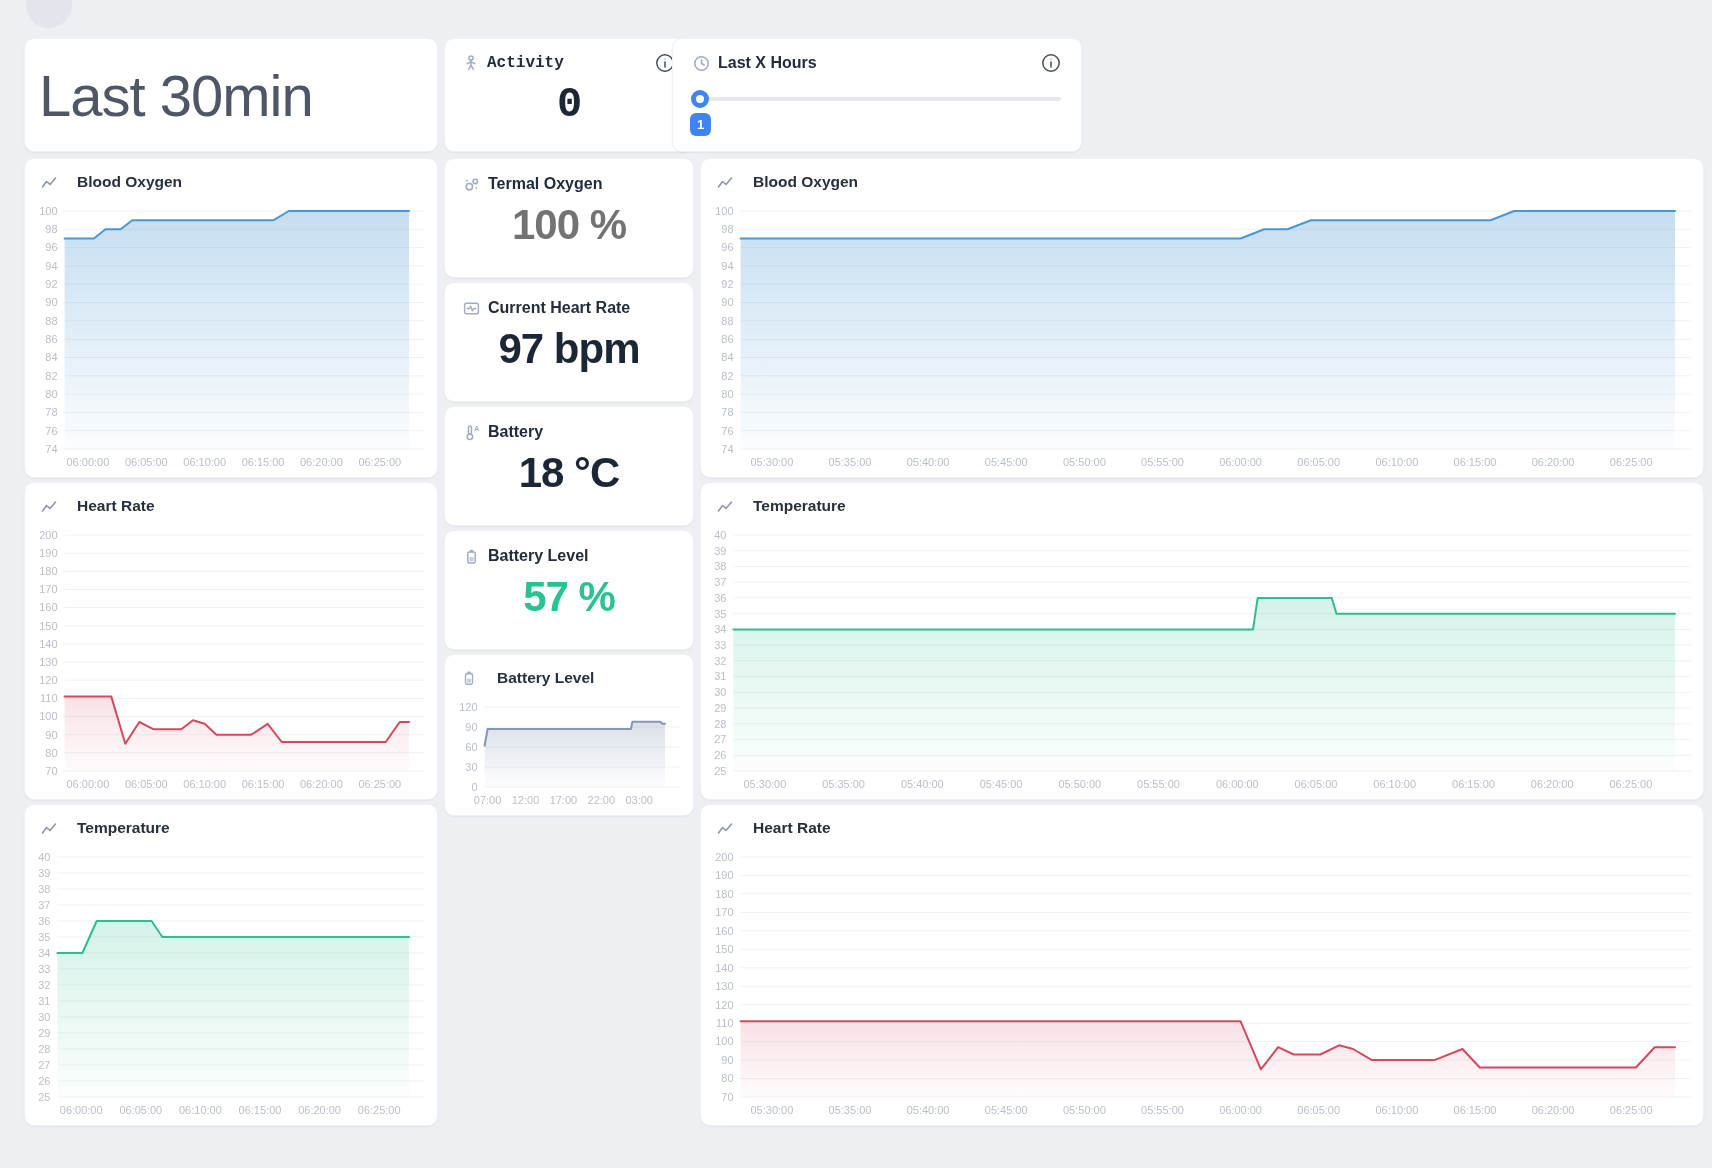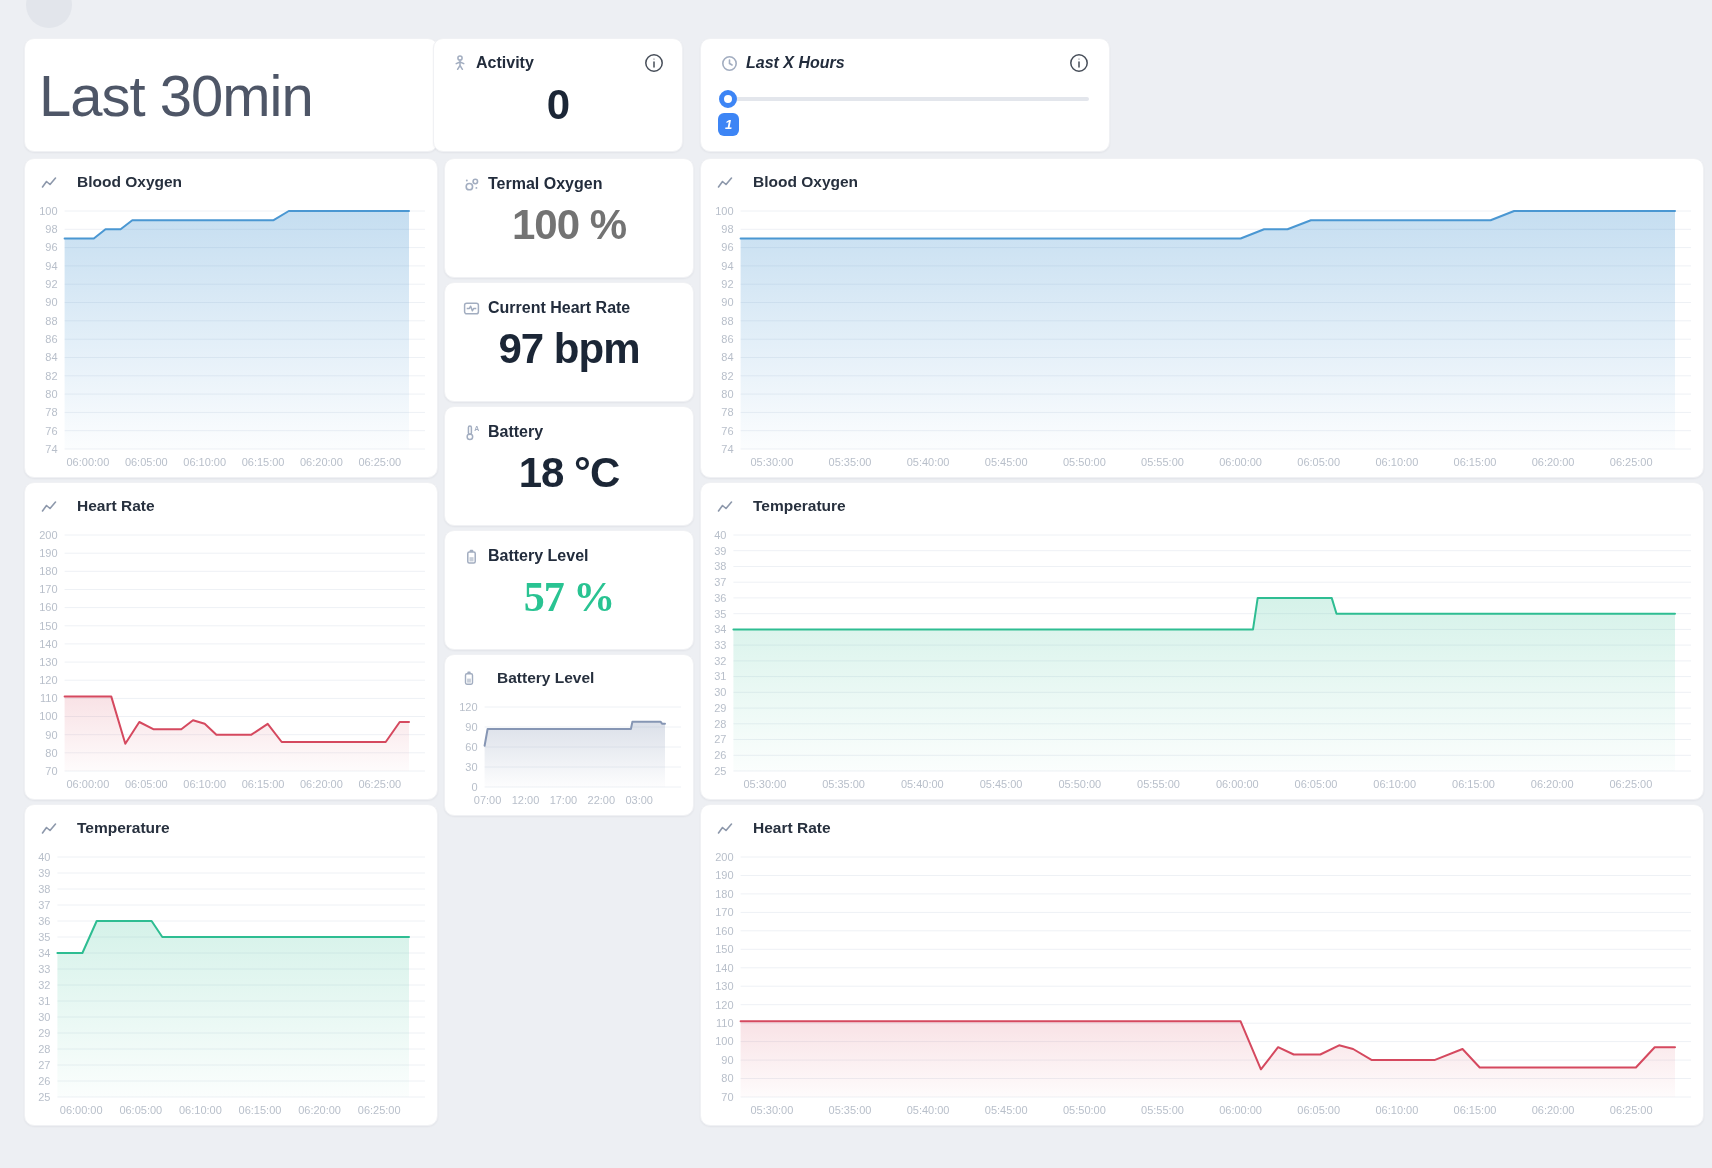--- a/index.html
+++ b/index.html
@@ -5,22 +5,22 @@
   html,body{margin:0;padding:0;background:#e9ebf0;}
   .canvas{position:relative;width:1712px;height:1168px;background:#edeff3;
           font-family:"Liberation Sans",sans-serif;overflow:hidden;}
   .avatar-stub{position:absolute;left:26px;top:-18px;width:46px;height:46px;border-radius:50%;
                background:#e2e5eb;}
   .card{position:absolute;background:#ffffff;border-radius:10px;border:1px solid #f0f1f4;
         box-shadow:0 1px 2px rgba(16,24,40,.05);box-sizing:border-box;}
   
   #card-title{left:24px;top:38px;width:414px;height:114px;display:flex;align-items:center;}
   .big-title{font-size:58px;color:#4e5667;padding-left:14px;letter-spacing:-1px;}
-  #card-activity{left:433px;top:38px;width:250px;height:114px;padding:14px 18px;}
-  #card-hours{left:700px;top:38px;width:410px;height:114px;padding:14px 20px;font-style:italic;}
+  #card-activity{left:444px;top:38px;width:250px;height:114px;padding:14px 18px;font-family:Liberation Mono, monospace;}
+  #card-hours{left:672px;top:38px;width:410px;height:114px;padding:14px 20px;}
   
   #card-bo-left{left:24px;top:158px;width:414px;height:320px;}
   #card-hr-left{left:24px;top:482px;width:414px;height:318px;}
   #card-temp-left{left:24px;top:804px;width:414px;height:322px;}
   
   #card-stat-0{left:444px;top:158px;width:250px;height:120px;}
   #card-stat-1{left:444px;top:282px;width:250px;height:120px;}
   #card-stat-2{left:444px;top:406px;width:250px;height:120px;}
   #card-stat-3{left:444px;top:530px;width:250px;height:120px;}
   #card-battery-chart{left:444px;top:654px;width:250px;height:162px;}
@@ -319,21 +319,21 @@
     <div class="card-head">
       <span class="icon">
         <svg width="17" height="17" viewBox="0 0 16 16" fill="none" stroke="#a2adc0" stroke-width="1.4">
           <rect x="4.5" y="3.8" width="7" height="10.4" rx="1.4"></rect>
             <rect x="6.3" y="1.6" width="3.4" height="2.2" rx="0.8" fill="#a2adc0" stroke="none"></rect>
             <rect x="6.1" y="8.6" width="3.8" height="4" fill="#a2adc0" stroke="none" opacity="0.6"></rect>
         </svg>
       </span>
       <span>Battery Level</span>
     </div>
-    <div class="stat-value" style="color: rgb(41, 195, 146); font-family: Liberation Serif, serif;">57 %</div>
+    <div class="stat-value" style="color: rgb(41, 195, 146);">57 %</div>
   </div>
 
   <div class="card chart-card" id="card-battery-chart">
     <div class="chart-head">
       <span class="icon">
         <svg width="16" height="16" viewBox="0 0 16 16" fill="none" stroke="#a2adc0" stroke-width="1.4">
           <rect x="4.5" y="3.8" width="7" height="10.4" rx="1.4"></rect>
             <rect x="6.3" y="1.6" width="3.4" height="2.2" rx="0.8" fill="#a2adc0" stroke="none"></rect>
             <rect x="6.1" y="8.6" width="3.8" height="4" fill="#a2adc0" stroke="none" opacity="0.6"></rect>
         </svg>

